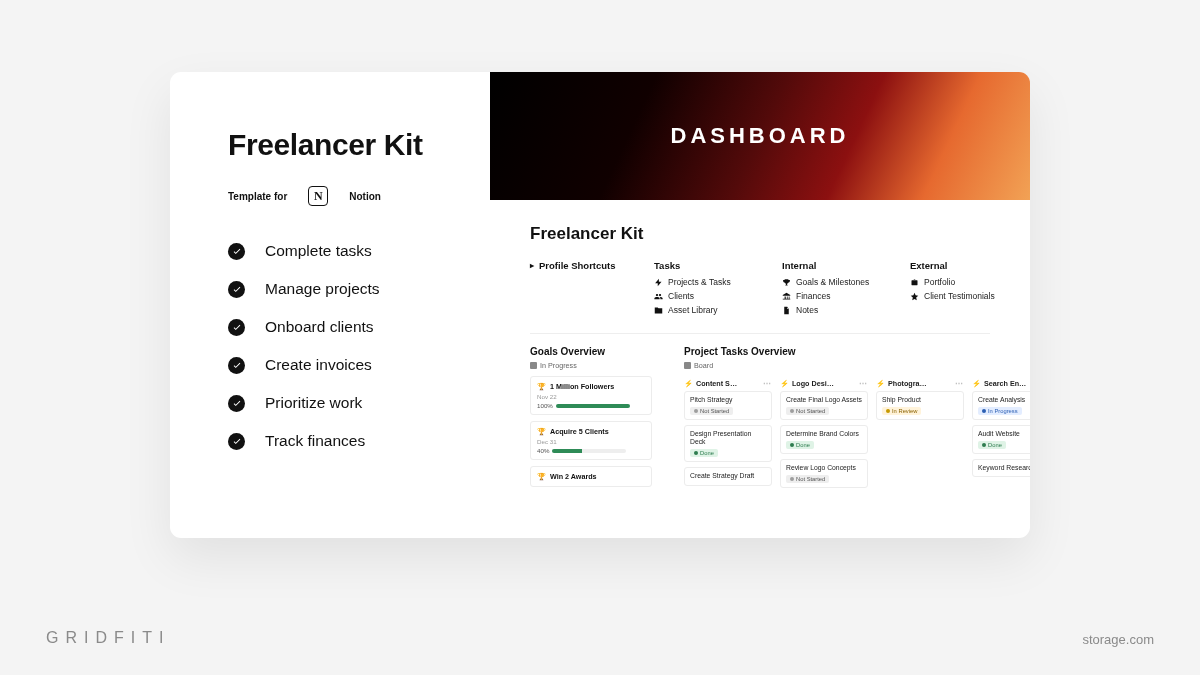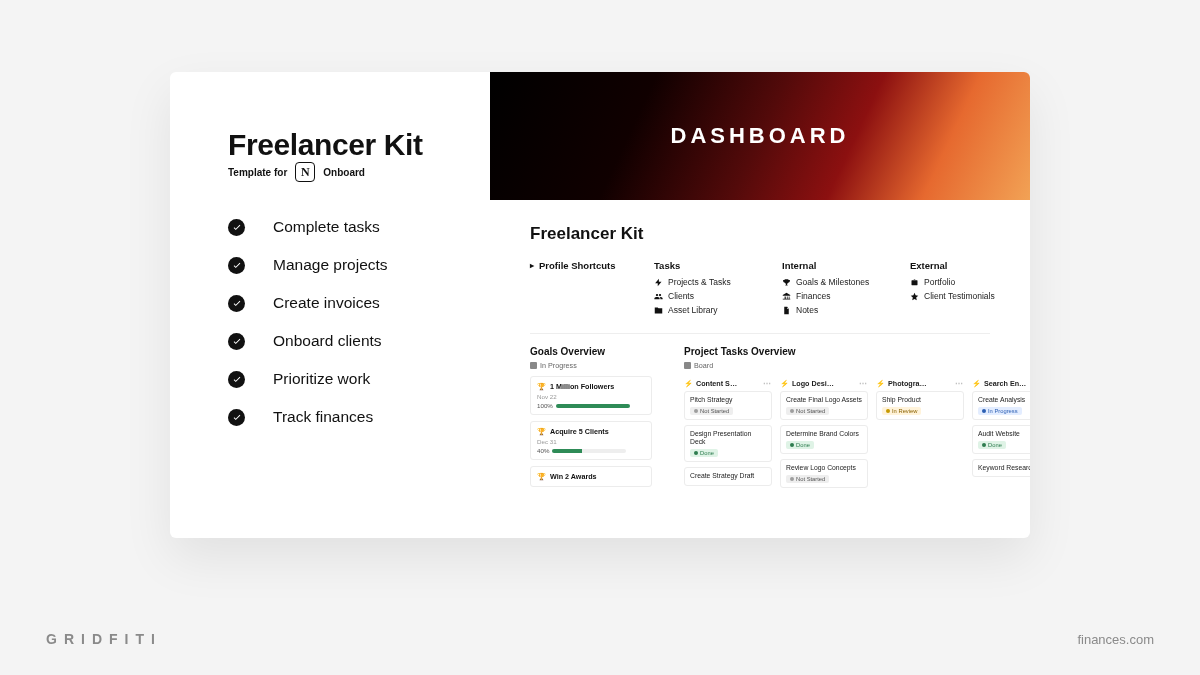--- a/index.html
+++ b/index.html
@@ -9,48 +9,48 @@
     font-family: -apple-system, BlinkMacSystemFont, "Segoe UI", Helvetica, Arial, sans-serif;
     color: #111;
     position: relative;
     overflow: hidden;
   }
   .card {
     position: absolute;
     left: 170px; top: 72px;
     width: 860px; height: 466px;
     background: #fff;
-    border-radius: 6px;
+    border-radius: 11px;
     box-shadow: 0 20px 50px rgba(0,0,0,0.08);
     overflow: hidden;
     display: flex;
   }
   
   .left {
     width: 320px;
     padding: 56px 8px 0 58px;
   }
   .left h1 {
     font-size: 30px; font-weight: 800; letter-spacing: -0.4px;
   }
   .tpl-line {
-    margin-top: 0;
+    margin-top: 24px;
     font-size: 10px; font-weight: 700;
-    display: flex; align-items: center; gap: 8px;
+    display: flex; align-items: center; gap: 21px;
     color: #111;
   }
   .notion-badge {
     display:inline-flex; align-items:center; justify-content:center;
     width:20px; height:20px; border:1.4px solid #111; border-radius:4px;
     font-family: Georgia, "Times New Roman", serif;
     font-weight:700; font-size:12px; line-height:1;
   }
   .features { margin-top: 36px; }
   .feature {
-    display:flex; align-items:center; gap:28px;
+    display:flex; align-items:center; gap:20px;
     font-size: 15.5px; color:#111; font-weight:450;
     margin-bottom: 20px;
   }
   .check {
     width:17px; height:17px; border-radius:50%;
     background:#111; display:inline-flex; align-items:center; justify-content:center;
     flex: 0 0 17px;
   }
   .check svg { width:10px; height:10px; }
 
@@ -118,38 +118,38 @@
   }
   .tag .d { width:4px; height:4px; border-radius:50%; }
   .tag-notstarted { background:#eee; color:#555;} .tag-notstarted .d{background:#9e9e9e;}
   .tag-done { background:#dff3e6; color:#2e7d4f;} .tag-done .d{background:#2e7d4f;}
   .tag-review { background:#fff3da; color:#8a6200;} .tag-review .d{background:#c79a00;}
   .tag-progress { background:#e3edff; color:#2c5fb3;} .tag-progress .d{background:#2c5fb3;}
 
   
   .brand-left {
     position:absolute; left:46px; bottom:28px;
-    font-size:14px; letter-spacing:7px; color:#8a8a8a; font-weight:700;
+    font-size:16px; letter-spacing:7px; color:#8a8a8a; font-weight:400;
   }
   .brand-right {
     position:absolute; right:46px; bottom:28px;
     font-size:13px; color:#8a8a8a;
   }
 </style>
 </head>
 <body>
 
 <div class="card">
 
   <div class="left">
     <h1>Freelancer Kit</h1>
     <div class="tpl-line">
       <span>Template for</span>
       <span class="notion-badge">N</span>
-      <span>Onboard</span>
+      <span>Notion</span>
     </div>
     <div class="features" id="features">
         <div class="feature">
           <span class="check">
             <svg viewBox="0 0 24 24">
               <path fill="#fff" d="M9 16.2l-3.5-3.5L4 14.2 9 19.2 20 8.2l-1.5-1.5z"></path>
             </svg>
           </span>
           <span>Complete tasks</span>
         </div>
@@ -160,29 +160,29 @@
             </svg>
           </span>
           <span>Manage projects</span>
         </div>
         <div class="feature">
           <span class="check">
             <svg viewBox="0 0 24 24">
               <path fill="#fff" d="M9 16.2l-3.5-3.5L4 14.2 9 19.2 20 8.2l-1.5-1.5z"></path>
             </svg>
           </span>
+          <span>Onboard clients</span>
+        </div>
+        <div class="feature">
+          <span class="check">
+            <svg viewBox="0 0 24 24">
+              <path fill="#fff" d="M9 16.2l-3.5-3.5L4 14.2 9 19.2 20 8.2l-1.5-1.5z"></path>
+            </svg>
+          </span>
           <span>Create invoices</span>
-        </div>
-        <div class="feature">
-          <span class="check">
-            <svg viewBox="0 0 24 24">
-              <path fill="#fff" d="M9 16.2l-3.5-3.5L4 14.2 9 19.2 20 8.2l-1.5-1.5z"></path>
-            </svg>
-          </span>
-          <span>Onboard clients</span>
         </div>
         <div class="feature">
           <span class="check">
             <svg viewBox="0 0 24 24">
               <path fill="#fff" d="M9 16.2l-3.5-3.5L4 14.2 9 19.2 20 8.2l-1.5-1.5z"></path>
             </svg>
           </span>
           <span>Prioritize work</span>
         </div>
         <div class="feature">
@@ -383,13 +383,13 @@
                 </div>
               </div>
             </div>
         </div>
       </div>
     </div>
   </div>
 </div>
 
 <div class="brand-left">GRIDFITI</div>
-<div class="brand-right">finances.com</div>
+<div class="brand-right">storage.com</div>
 
 </body></html>

